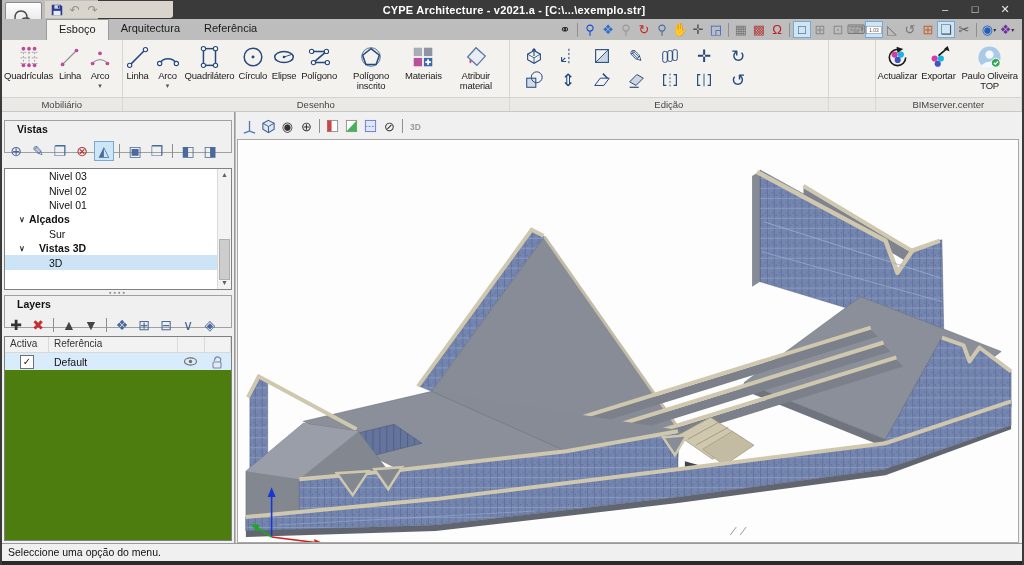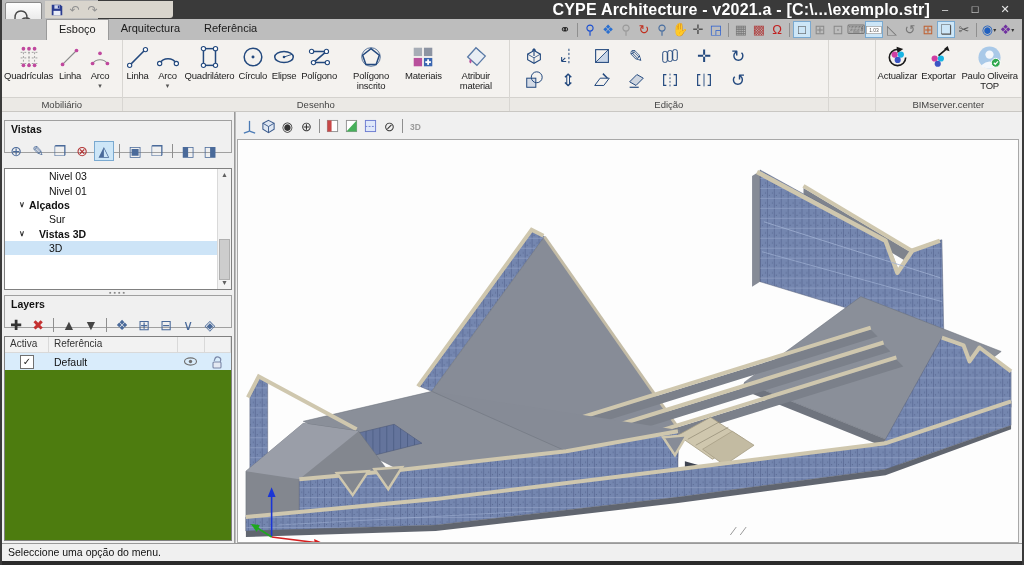--- a/index.html
+++ b/index.html
@@ -1,20 +1,20 @@
 <!DOCTYPE html>
 <html><head>
 <meta charset="utf-8">
 <style>
   html,body{margin:0;padding:0;width:1024px;height:565px;overflow:hidden;
     font-family:"Liberation Sans",sans-serif;-webkit-font-smoothing:antialiased;}
   #win{position:absolute;inset:0;background:#bdbdbd;border-left:2px solid #3a3a3a;border-right:2px solid #3a3a3a;box-sizing:border-box;}
   
   #titlebar{position:absolute;left:96px;right:0;top:0;height:19px;background:#3a3a3a;display:flex;align-items:center;}
-  #title{flex:1;text-align:right;color:#fff;font-size:16px;font-weight:bold;letter-spacing:.2px;}
+  #title{flex:1;text-align:center;color:#fff;font-size:11px;font-weight:bold;letter-spacing:.2px;}
   #wincontrols{display:flex;gap:0;margin-right:2px;}
   #wincontrols span{color:#e8e8e8;font-size:11px;width:30px;text-align:center;cursor:default;}
   #appzone{position:absolute;left:0;top:0;width:96px;height:40px;background:#bdbdbd;}
   #appbtn{position:absolute;left:3px;top:2px;width:37px;height:36px;background:linear-gradient(#fefefe,#d6d6d6);
     border:1px solid #8a8a8a;border-radius:2px;display:flex;align-items:center;justify-content:center;box-sizing:border-box;}
   #qat{position:absolute;left:43px;top:1px;height:17px;width:120px;display:flex;align-items:center;gap:3px;
     background:#d9d5cd;padding:0 4px;border-radius:0 0 3px 0;}
   #qat .icn{width:15px;height:15px;font-size:12px;}
   #tabrow{position:absolute;left:0;right:0;top:19px;height:21px;background:#bdbdbd;}
   #tabs{position:absolute;left:44px;top:0;height:21px;display:flex;}
@@ -33,21 +33,21 @@
   .rtool{display:flex;flex-direction:column;align-items:center;padding:3px 2px 0 2px;flex:0 0 auto;}
   .ricon{height:28px;display:flex;align-items:center;justify-content:center;font-size:20px;color:#23497e;}
   .tlabel{font-size:9.5px;color:#222;text-align:center;line-height:1.08;max-width:60px;white-space:normal;letter-spacing:-.2px;}
   .rdd{font-size:7px;color:#555;line-height:1;margin-top:1px;}
   .egrid{display:flex;flex-direction:column;gap:2px;padding:5px 0 0 12px;}
   .erow{display:flex;gap:10px;}
   .erow .icn{width:24px;height:22px;font-size:17px;color:#23497e;}
   
   #leftpanel{position:absolute;left:0;top:112px;width:233px;bottom:22px;background:#f0f0f0;border-right:1px solid #9a9a9a;box-sizing:border-box;}
   .phdr{position:absolute;left:2px;right:2px;height:33px;background:#f0f0f0;border:1px solid #a0a0a0;
-    font-size:10.5px;font-weight:bold;color:#111;line-height:16px;padding-left:6px;box-sizing:border-box;}
+    font-size:10.5px;font-weight:bold;color:#111;line-height:16px;padding-left:12px;box-sizing:border-box;}
   .ptb{position:absolute;left:4px;right:2px;height:22px;display:flex;align-items:center;gap:2px;}
   .ptb .icn{width:20px;height:20px;font-size:14px;}
   #vtree{position:absolute;left:2px;right:2px;top:56px;height:122px;background:#fff;border:1px solid #808080;box-sizing:border-box;}
   .trow{height:14.4px;font-size:10.5px;color:#111;display:flex;align-items:center;}
   .trow.sel{background:#cde4f7;}
   .chev{width:10px;font-size:8px;color:#333;margin-left:14px;font-weight:bold;}
   #vscroll{position:absolute;right:0;top:0;bottom:0;width:13px;background:#f3f3f3;border-left:1px solid #d9d9d9;}
   #vscroll .arr{position:absolute;left:0;right:0;height:12px;font-size:7px;color:#606060;text-align:center;line-height:12px;}
   #vthumb{position:absolute;left:1px;right:1px;top:58%;height:33%;background:#cdcdcd;border:1px solid #b0b0b0;}
   #splitter{position:absolute;left:0;right:0;top:179px;height:5px;text-align:center;font-size:7px;color:#888;letter-spacing:2px;line-height:4px;}
@@ -440,20 +440,23 @@
         <span class="tsep"></span>
         <span class="icn" style="color: rgb(74, 106, 154);">◧</span>
         <span class="icn" style="color: rgb(74, 106, 154);">◨</span>
       </div>
     <div id="vtree">
       <div id="vtreerows">
           <div class="trow">
             <span style="margin-left: 44px;">Nivel 03</span>
           </div>
           <div class="trow">
+            <span style="margin-left: 44px;">Nivel 02</span>
+          </div>
+          <div class="trow">
             <span style="margin-left: 44px;">Nivel 01</span>
           </div>
           <div class="trow">
             <span class="chev">∨</span>
             <span style="font-weight: bold;">Alçados</span>
           </div>
           <div class="trow">
             <span style="margin-left: 44px;">Sur</span>
           </div>
           <div class="trow">

